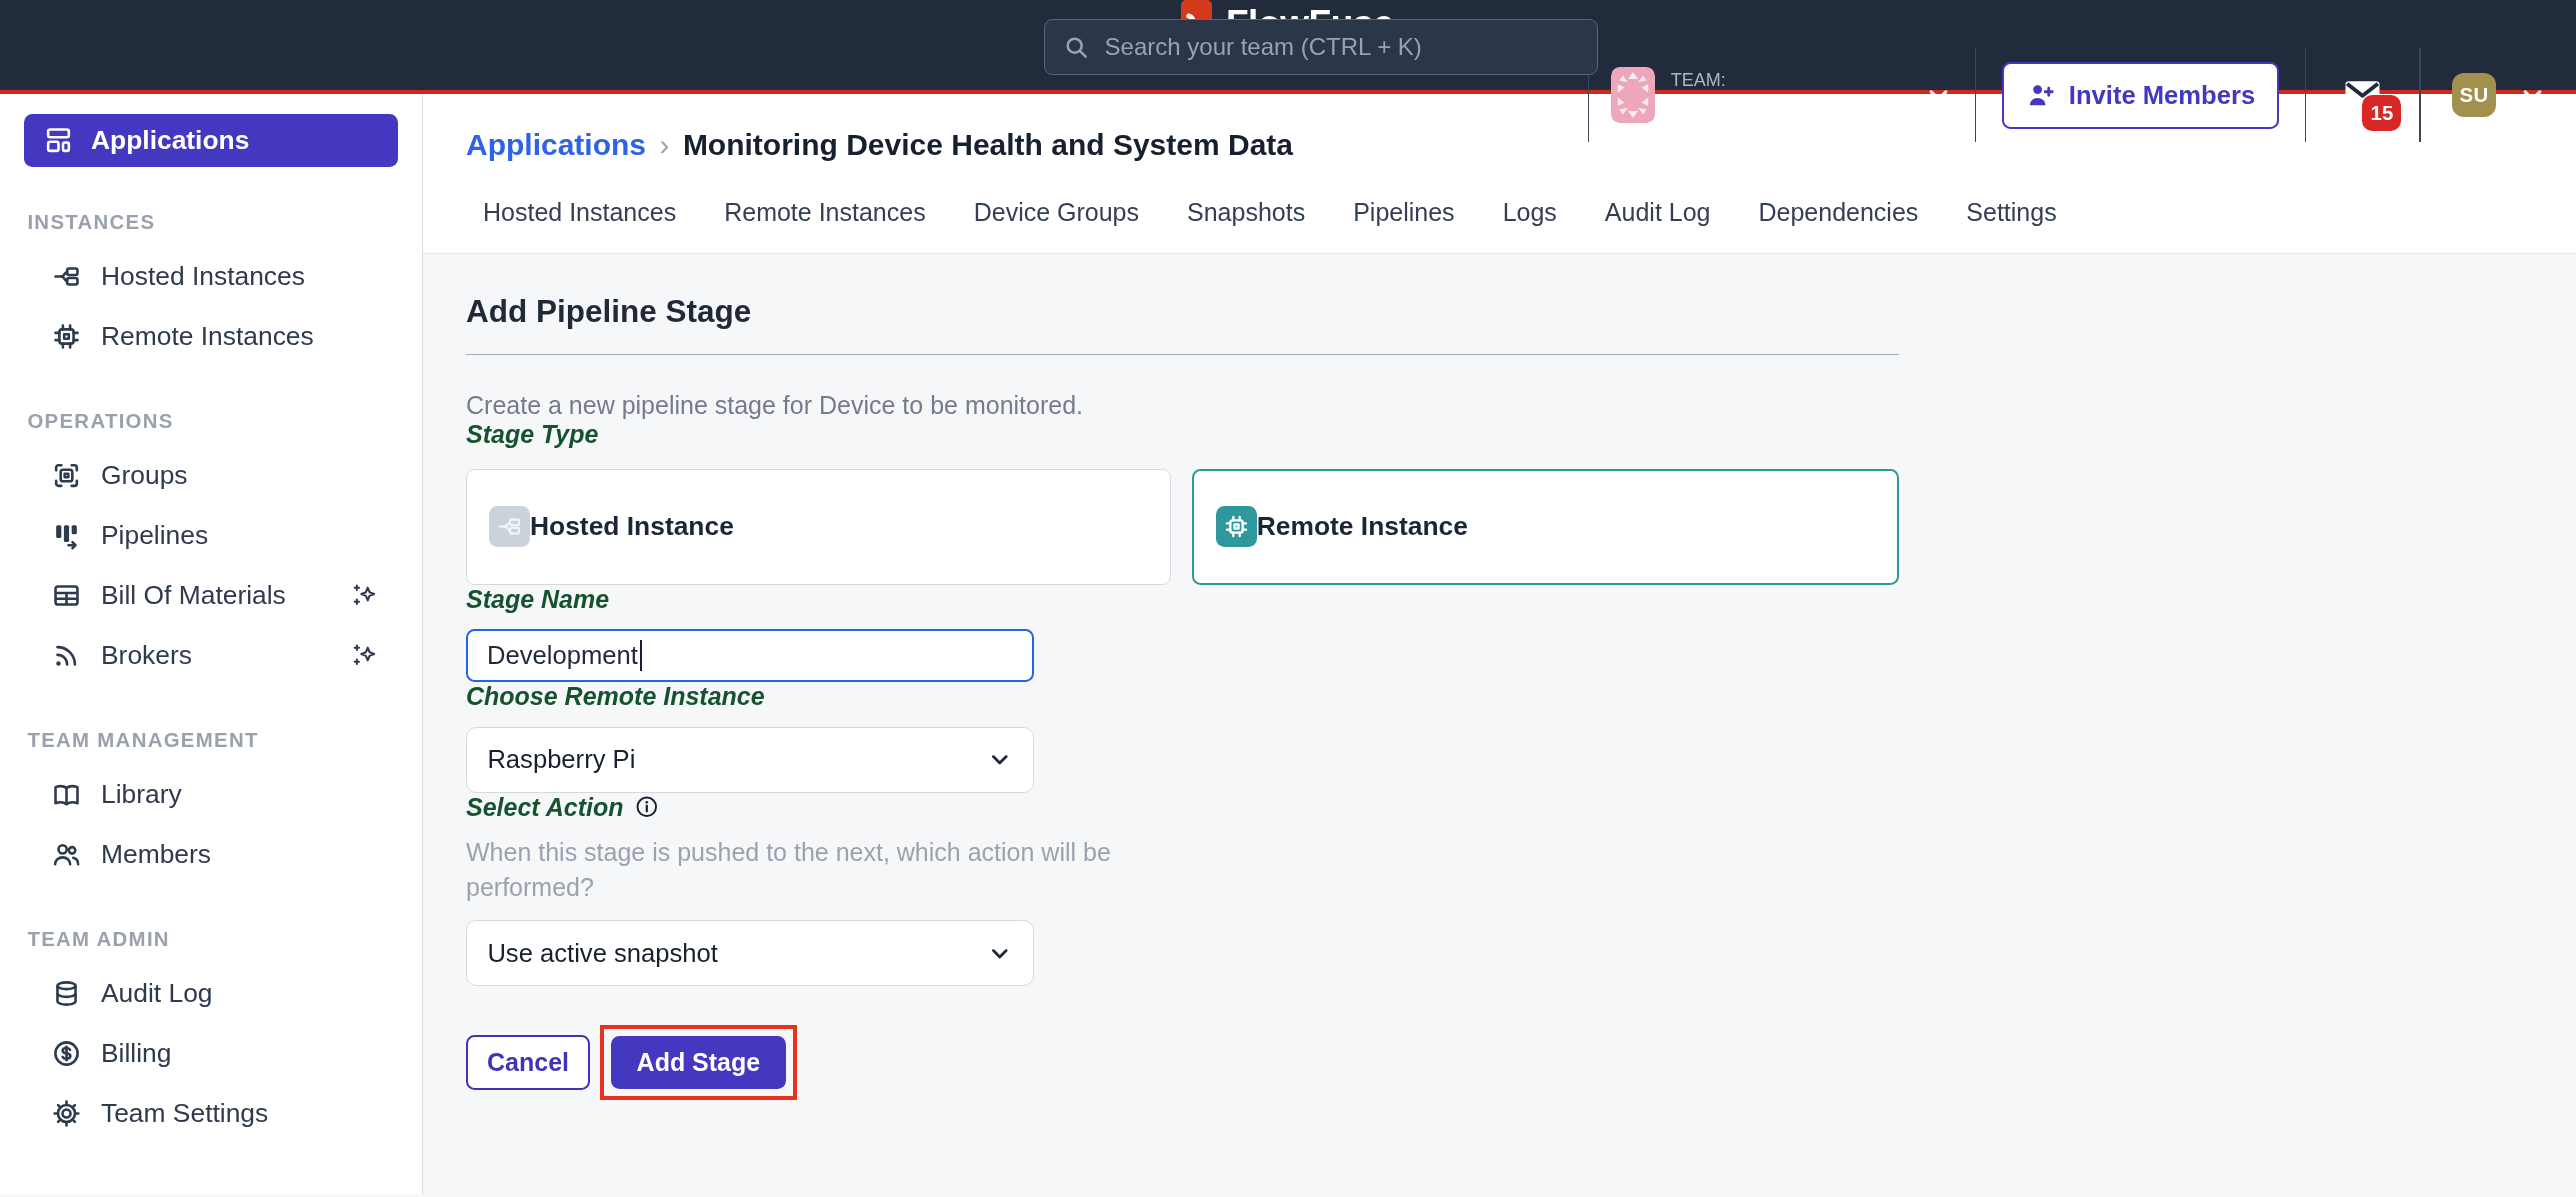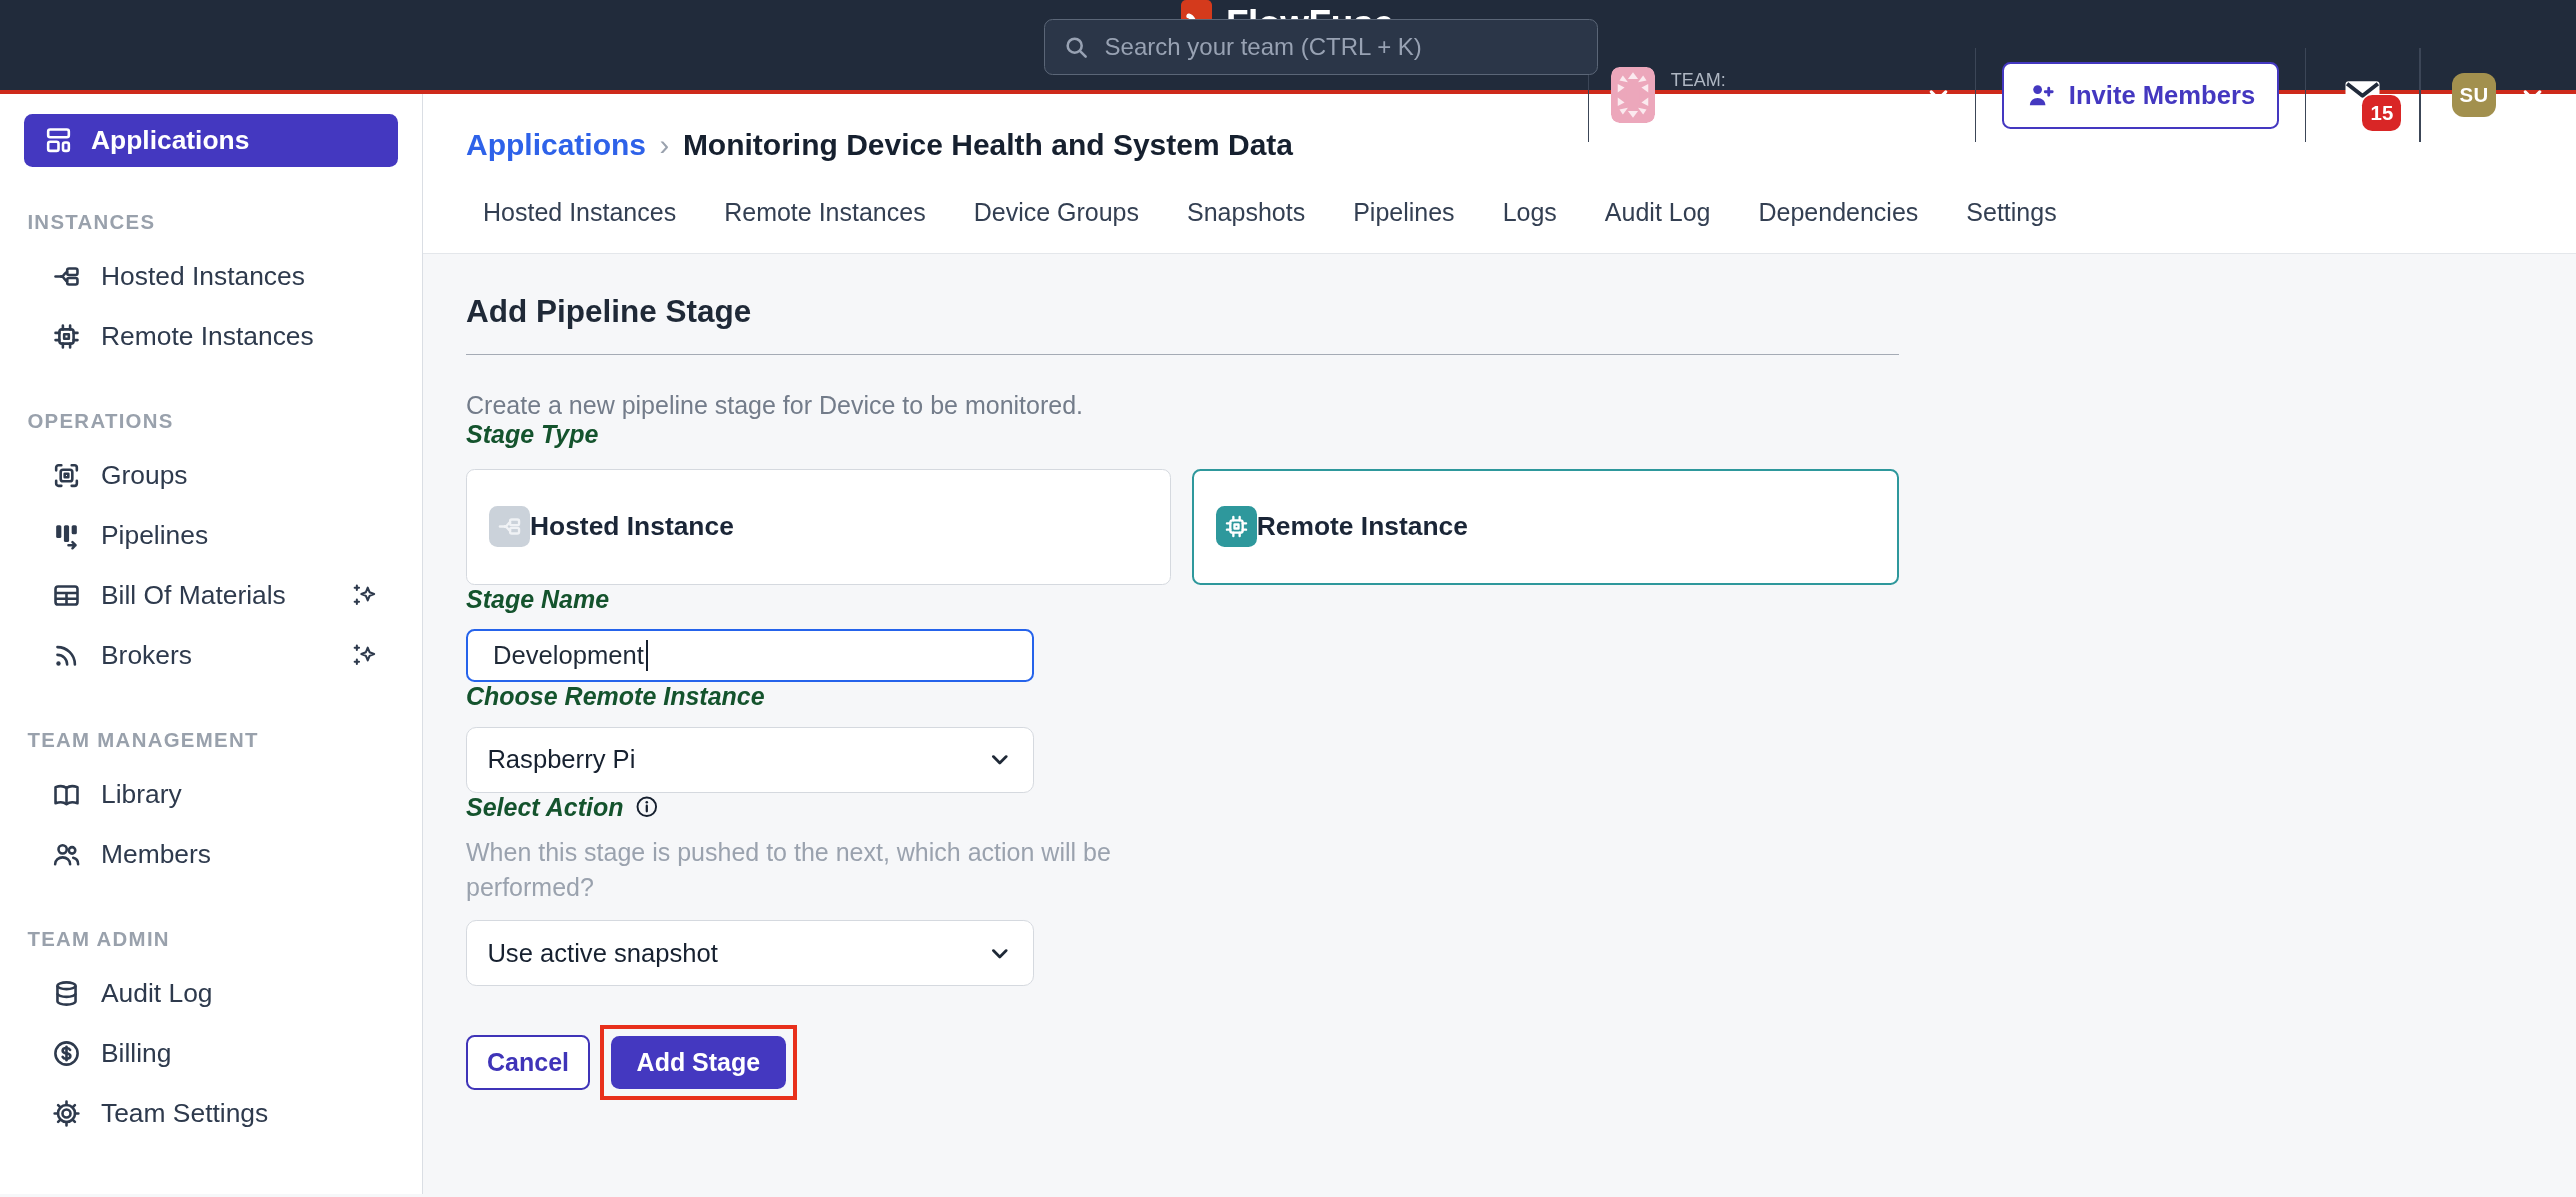--- a/index.html
+++ b/index.html
@@ -60,21 +60,21 @@
   .field-label { font-size:25px; font-weight:600; color:#14532d; display:flex; align-items:center; gap:10.2px;font-style:italic; }
   .cards { display:flex; gap:20.4px; margin-top:20.4px; width:1433px; }
   .card { flex:1; height:116px; border-radius:8.5px; background:#FFFFFF; border:1.7px solid #D5D9DF; display:flex; align-items:center; padding:0 22px; cursor:pointer; }
   .card-icon { width:41px; height:41px; border-radius:8.5px; display:flex; align-items:center; justify-content:center; background:#CBD2DA; color:#F0F2F5; flex-shrink:0; }
   .card-label { font-size:26.4px; font-weight:600; color:#1B2637; }
   .card.selected { border:2.6px solid #2E989C; }
   .card.selected .card-icon { background:#2E989C; color:#FFFFFF; }
   .card.disabled { background:#FCFCFD; border:1.7px solid #E7E9ED; cursor:default; }
   .card.disabled .card-icon { background:#E3E6EB; color:#F6F7F9; }
   .card.disabled .card-label { color:#8D95A1; font-weight:500; }
-  .text-input { margin-top:15.3px; width:568px; height:53px; background:#FFFFFF; border:2.6px solid #2563EB; border-radius:8.5px; display:flex; align-items:center; padding:0 25px; font-size:25.6px; color:#1F2937; }
+  .text-input { margin-top:15.3px; width:568px; height:53px; background:#FFFFFF; border:2.6px solid #2563EB; border-radius:8.5px; display:flex; align-items:center; padding:0 19px; font-size:25.6px; color:#1F2937; }
   .caret { display:inline-block; width:2.6px; height:31px; background:#16202F; margin-left:1.7px; }
   .select { margin-top:15.3px; width:568px; height:66px; background:#FFFFFF; border:1.7px solid #D5D9DF; border-radius:10.2px; display:flex; align-items:center; justify-content:space-between; padding:0 20.4px; font-size:25.6px; color:#16202F; cursor:pointer; }
   .select .chev-dark { color:#1F2937; display:flex; align-items:center; }
   .help-text { margin-top:13.6px; width:647px; font-size:25px; line-height:35px; color:#9AA2AE; }
   .actions { margin-top:39px; display:flex; align-items:center; }
   .btn-cancel { width:124px; height:55px; background:#FFFFFF; border:2.6px solid #3F34B8; border-radius:8.5px; color:#3F34B8; font-size:25px; font-weight:700; cursor:pointer; font-family:inherit; }
   .annotation { margin-left:10.2px; border:4.3px solid #E8301C; padding:6.8px; }
   .btn-submit { height:53px; padding:0 25.6px; background:#4438C0; border:none; border-radius:8.5px; color:#FFFFFF; font-size:25px; font-weight:700; cursor:pointer; font-family:inherit; }
   .info-icon { display:flex; align-items:center; color:#16202F; }
   svg { display:block; }

